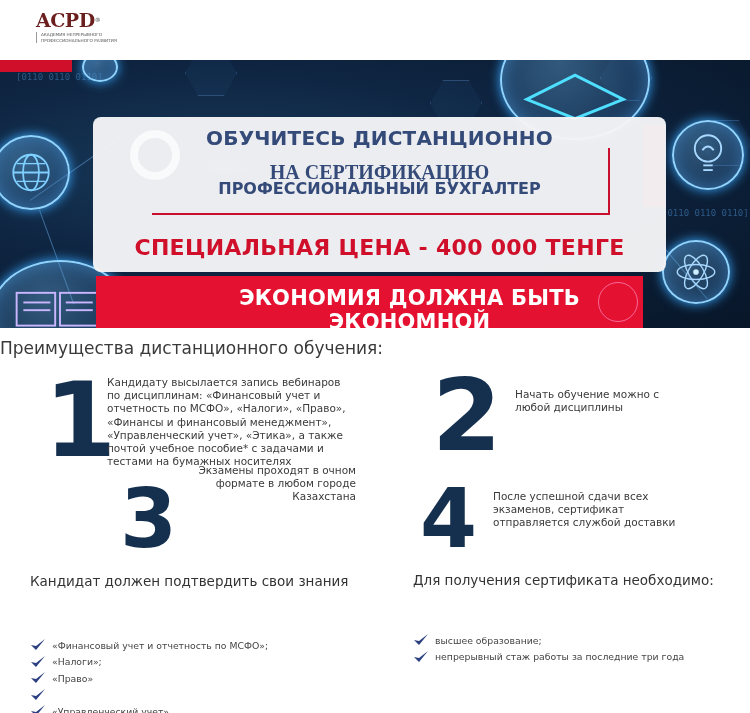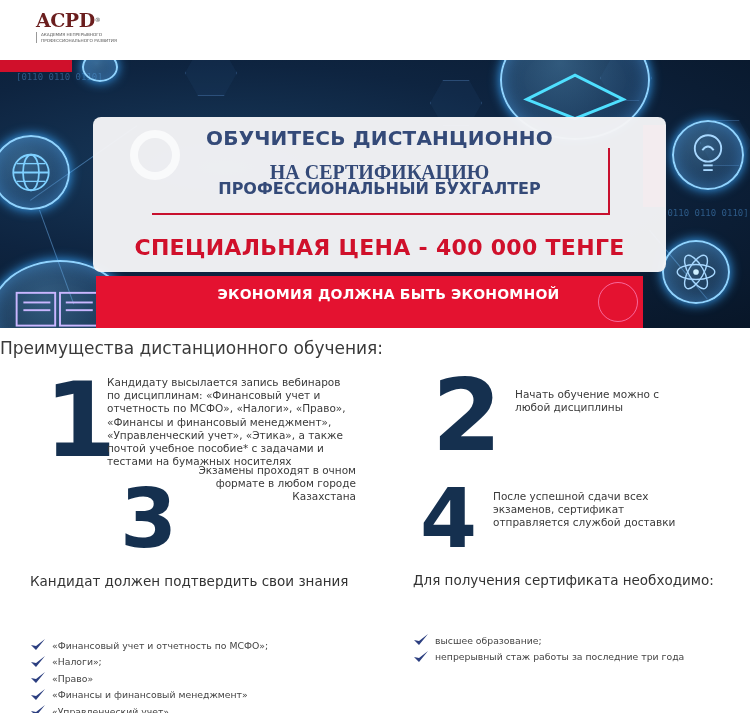--- a/index.html
+++ b/index.html
@@ -31,21 +31,21 @@
   .white-card { position: absolute; left: 93px; top: 57px; width: 573px; height: 155px; background: rgba(244,244,246,0.97); border-radius: 8px; }
   .red-side { position: absolute; left: 643px; top: 65px; width: 22px; height: 82px; background: #e0102c; }
   .frame-line-h { position: absolute; left: 152px; top: 153px; width: 458px; height: 2px; background: #c8102e; }
   .frame-line-v { position: absolute; left: 608px; top: 88px; width: 2px; height: 67px; background: #c8102e; }
   .title-line { position: absolute; left: 93px; width: 573px; text-align: center; color: #344a78; font-weight: bold; font-family: "DejaVu Sans", sans-serif; }
   .t1 { top: 66px; font-size: 20px; letter-spacing: 0.2px; }
   .t2 { top: 101px; font-size: 20px; font-family: Liberation Serif, serif; }
   .t3 { top: 119px; font-size: 16px; }
   .price { position: absolute; left: 93px; top: 175px; width: 573px; text-align: center; color: #d0102b; font-weight: bold; font-size: 22px; letter-spacing: 0.3px; }
   .red-bar { position: absolute; left: 96px; top: 216px; width: 547px; height: 52px; background: #e41230; }
-  .economy { position: absolute; left: 93px; top: 226px; width: 547px; text-align: center; color: #ffffff; font-weight: bold; font-size: 14px; letter-spacing: 0.2px; padding-left: 44px; }
+  .economy { position: absolute; left: 114px; top: 226px; width: 547px; text-align: center; color: #ffffff; font-weight: bold; font-size: 21px; letter-spacing: 0.2px; padding-left: 44px; }
   .circle-deco { position: absolute; border: 1.5px solid rgba(255,140,200,0.7); border-radius: 50%; }
 
   
   .benefits-title { position: absolute; left: 0; top: 338px; width: 750px; font-size: 17px; color: #3a3a3a; }
   .step { position: absolute; }
   .step-num { position: absolute; font-family: "DejaVu Sans", sans-serif; font-weight: bold; color: #15304f; line-height: 1; }
   .step-text { position: absolute; font-size: 10.5px; line-height: 13.2px; color: #3a3a3a; }
 
   
   .list-title { position: absolute; font-size: 13.5px; line-height: 17px; color: #333; }
@@ -179,21 +179,20 @@
   <li>
       <svg class="check" viewBox="0 0 16 14">
         <path d="M1 7 L6 12 L15 1 L6 8 Z" fill="#2c3f80"></path>
       </svg>
       <span>«Право»</span>
     </li>
   <li>
       <svg class="check" viewBox="0 0 16 14">
         <path d="M1 7 L6 12 L15 1 L6 8 Z" fill="#2c3f80"></path>
       </svg>
-      <span>«Финансы и финансовый менеджмент»</span>
     </li>
   <li>
       <svg class="check" viewBox="0 0 16 14">
         <path d="M1 7 L6 12 L15 1 L6 8 Z" fill="#2c3f80"></path>
       </svg>
       <span>«Управленческий учет»</span>
     </li>
 </ul>
 
 <div class="list-title" style="left:413px; top:572px; width:330px;">Для получения сертификата необходимо:</div>

